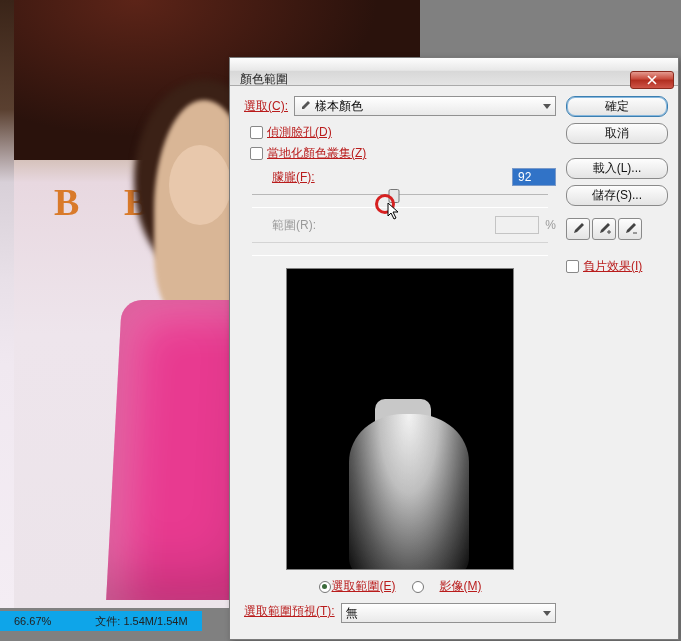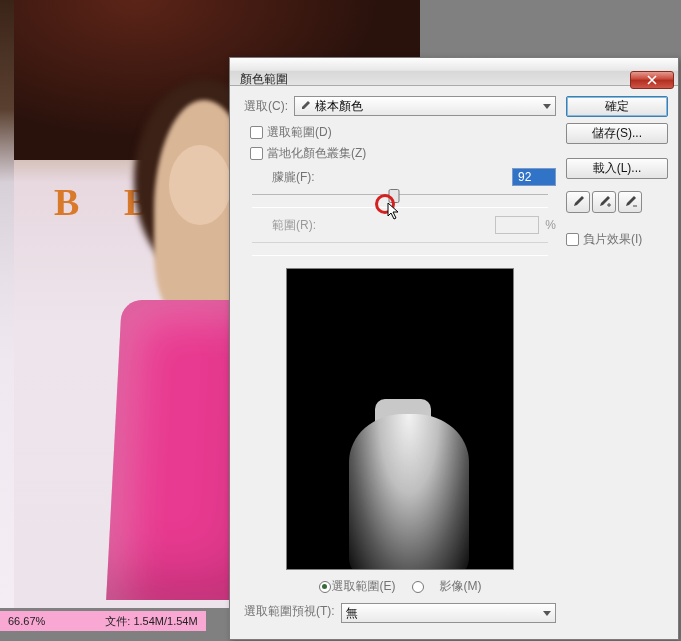--- a/index.html
+++ b/index.html
@@ -9,34 +9,34 @@
   .photo-area { position: absolute; left: 14px; top: 0; width: 406px; height: 608px; background: linear-gradient(180deg, #2c1810 0%, #421d14 8%, #6d3a24 16%, #c0a890 22%, #e8d8e0 30%, #eee5ec 55%, #ece4ea 100%); overflow: hidden; }
   .photo-dark { position: absolute; left:0; top:0; right:0; height:160px; background: radial-gradient(at 30% 0%, #5c2418 0%, #2a120c 60%); }
   .photo-pink { position: absolute; left: 100px; top: 300px; width: 160px; height: 300px; background: #e83a90; border-radius: 20px 20px 0 0; transform: skewX(-3deg); box-shadow: inset -20px -20px 60px rgba(0,0,0,0.2), inset 20px 20px 40px rgba(255,255,255,0.25); }
   .photo-skin { position: absolute; left: 140px; top: 100px; width: 100px; height: 220px; background: #d9b696; border-radius: 50% 50% 30% 30%; filter: blur(2px); }
   .photo-hair { position: absolute; left: 120px; top: 80px; width: 140px; height: 200px; background: #3b2116; border-radius: 50%; filter: blur(3px); }
   .photo-face { position: absolute; left: 155px; top: 145px; width: 62px; height: 80px; background: #e8c8ac; border-radius: 50%; }
   .letter-b { position: absolute; color: #d97a2a; font-size: 38px; font-weight: bold; font-family: serif; }
   .b1 { left: 40px; top: 180px; }
   .b2 { left: 110px; top: 180px; }
   
-  .status-bar { position: absolute; left: 0; top: 611px; height: 20px; display: flex; align-items: center; background: #f9a8d4; padding: 0 8px; gap: 60px; }
+  .status-bar { position: absolute; left: 0; top: 611px; height: 20px; display: flex; align-items: center; background: #0ea5e9; padding: 0 14px; gap: 44px; }
   .status-bar span { color: #222; font-size: 11px; }
   
   .dialog { position: absolute; left: 229px; top: 57px; width: 450px; height: 583px; background: #f0f0f0; border: 1px solid #7a7a7a; box-shadow: 2px 2px 6px rgba(0,0,0,0.3); }
   .titlebar { height: 28px; background: linear-gradient(#fdfdfd, #e8e8e8 45%, #d8d8d8 50%, #e4e4e4); border-bottom: 1px solid #aaa; display: flex; align-items: center; padding: 16px 4px 0 10px; }
   .titlebar-title { flex: 1; color: #222; }
   .close-btn { width: 44px; height: 18px; background: linear-gradient(#e49a8f, #c8493a 45%, #b02d1f 50%, #ce5548); border: 1px solid #8a2a1e; border-radius: 3px; color: #fff; display: flex; align-items: center; justify-content: center; font-size: 10px; font-weight: bold; }
   
   .dialog-body { display: flex; padding: 10px 10px 8px 14px; gap: 10px; height: calc(100% - 28px); }
   .left-col { flex: 1; display: flex; flex-direction: column; }
   .right-col { width: 102px; display: flex; flex-direction: column; gap: 6px; }
   
   .row { display: flex; align-items: center; gap: 6px; margin-bottom: 6px; }
-  .label { color: #737373; }
+  .label { color: #b91c1c; text-decoration: underline; }
   .label-disabled { color: #9a9a9a; }
   .select-dropdown { flex: 1; height: 20px; border: 1px solid #919191; background: linear-gradient(#fff, #e9e9e9); display: flex; align-items: center; padding: 0 4px; }
   .select-arrow { margin-left: auto; width: 0; height: 0; border-left: 4px solid transparent; border-right: 4px solid transparent; border-top: 5px solid #555; }
   .eyedrop-mini { width: 12px; height: 12px; }
   
   .checkbox-row { display: flex; align-items: center; gap: 4px; margin: 2px 0 2px 6px; }
   .checkbox { width: 13px; height: 13px; border: 1px solid #888; background: #fff; border-radius: 2px; }
   
   .indent { margin-left: 28px; }
   .num-input { width: 44px; height: 18px; border: 1px solid #7a9ac9; background: #fff; color: #000; padding: 0 5px; text-align: left; }
@@ -53,21 +53,21 @@
   .preview-box { margin: 4px auto 8px auto; width: 228px; height: 302px; border: 1px solid #808080; background: #000; position: relative; overflow: hidden; }
   .preview-dress { position: absolute; left: 62px; top: 145px; width: 120px; height: 160px; background: radial-gradient(ellipse at 50% 0%, #d8d8d8 0%, #b0b0b0 35%, #606060 70%, #252525 100%); border-radius: 45% 45% 10% 10% / 30% 30% 10% 10%; filter: contrast(1.3); }
   .preview-top { position: absolute; left: 88px; top: 130px; width: 56px; height: 32px; background: #c8c8c8; border-radius: 10px 10px 0 0; }
   
   .radio-row { display: flex; gap: 16px; justify-content: center; margin-bottom: 6px; }
   .radio { width: 12px; height: 12px; border: 1px solid #777; border-radius: 50%; background: #fff; display: inline-flex; align-items: center; justify-content: center; }
   .radio.checked::after { content: ""; width: 5px; height: 5px; background: #3a6a3a; border-radius: 50%; }
   
   .bottom-row { display: flex; gap: 6px; margin-top: 2px; }
   
-  .btn { height: 21px; border: 1px solid #8a8a8a; border-radius: 2px; background: linear-gradient(#fdfdfd, #e4e4e4); display: flex; align-items: center; justify-content: center; padding: 0 6px; color: #111; }
+  .btn { height: 21px; border: 1px solid #8a8a8a; border-radius: 9px; background: linear-gradient(#fdfdfd, #e4e4e4); display: flex; align-items: center; justify-content: center; padding: 0 6px; color: #111; }
   .btn.default { border: 1px solid #3c7fb1; box-shadow: 0 0 0 1px #86b7dd inset; }
   
   .eyedrop-group { display: flex; gap: 2px; margin: 6px 0; }
   .tool-btn { width: 24px; height: 22px; border: 1px solid #8a8a8a; border-radius: 3px; background: linear-gradient(#fdfdfd, #e4e4e4); display: flex; align-items: center; justify-content: center; }
   
   svg { display: block; }
 </style>
 </head>
 <body>
 
@@ -105,21 +105,21 @@
           <svg class="eyedrop-mini" viewBox="0 0 12 12">
               <path d="M9 1 L11 3 L5 9 L3 9 L3 7 Z" fill="#555"></path>
             </svg>
           <span style="margin-left:4px">樣本顏色</span>
           <span class="select-arrow"></span>
         </div>
       </div>
 
       <div class="checkbox-row">
         <span class="checkbox"></span>
-        <span class="label">選取範圍(D)</span>
+        <span class="label">偵測臉孔(D)</span>
       </div>
       <div class="checkbox-row">
         <span class="checkbox"></span>
         <span class="label">當地化顏色叢集(Z)</span>
       </div>
 
       <div class="row indent" style="margin-top:4px">
         <span class="label">朦朧(F):</span>
         <span style="flex:1"></span>
         <input class="num-input sel" value="92" style="">
@@ -156,22 +156,23 @@
         <span class="label">選取範圍預視(T):</span>
         <div class="select-dropdown">
           <span>無</span>
           <span class="select-arrow"></span>
         </div>
       </div>
     </div>
 
     <div class="right-col">
       <div class="btn default">確定</div>
+      <div class="btn">取消</div>
+      <div class="btn" style="margin-top:8px">載入(L)...</div>
       <div class="btn">儲存(S)...</div>
-      <div class="btn" style="margin-top:8px">載入(L)...</div>
 
       <div class="eyedrop-group">
         <div class="tool-btn">
           <svg width="14" height="14" viewBox="0 0 14 14">
               <path d="M11 1 L13 3 L6 10 L3 11 L4 8 Z" fill="#444"></path>
             </svg>
         </div>
         <div class="tool-btn">
           <svg width="14" height="14" viewBox="0 0 14 14">
               <path d="M11 1 L13 3 L6 10 L3 11 L4 8 Z" fill="#444"></path>

